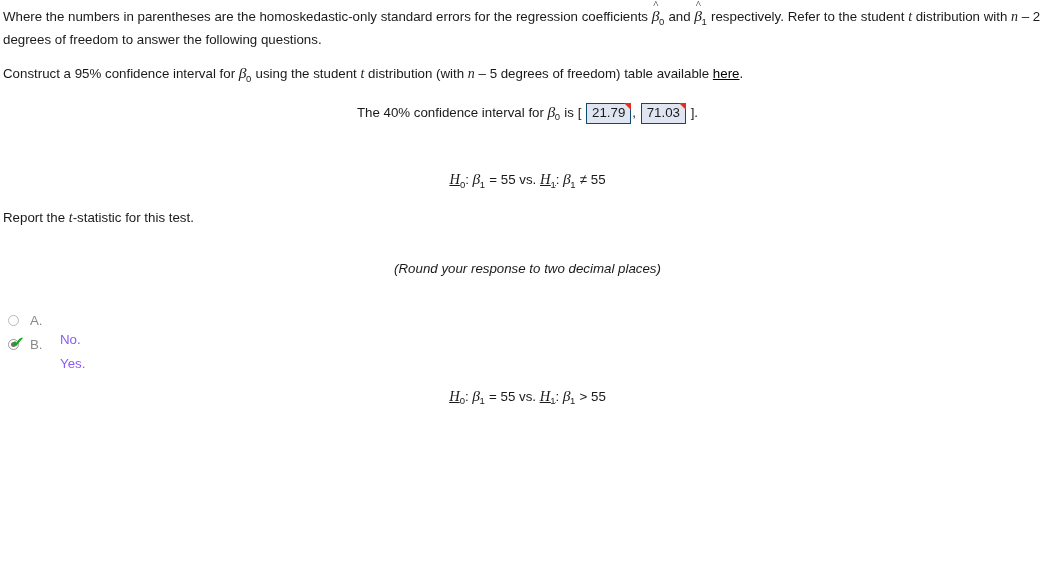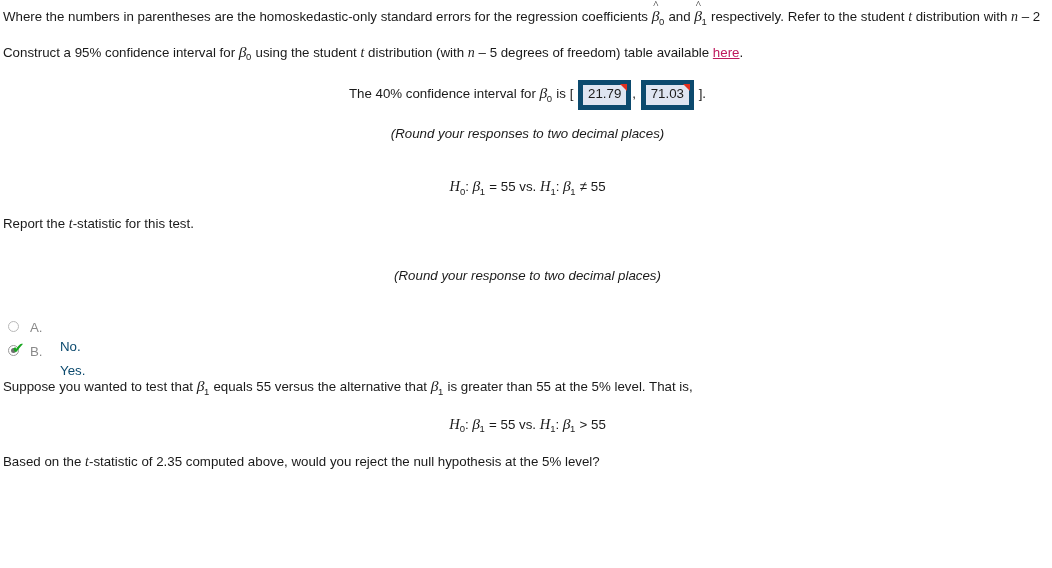--- a/index.html
+++ b/index.html
@@ -72,39 +72,40 @@
     font-style: normal;
     font-family: "Liberation Serif", serif;
     color: #1a1a1a;
   }
   .hvar {
     font-family: "Liberation Serif", serif;
     font-style: italic;
     font-size: 14.5px;
     display: inline-block;
     line-height: 1;
+    text-decoration: underline;
   }
   .hvar .sub {
     font-size: 9.5px;
     font-style: normal;
     position: relative;
     top: 3.5px;
     font-family: "Liberation Sans", sans-serif;
   }
 
   a.link {
-    color: #be185d;
+    color: #000000;
   }
 
   
   .ansbox {
     display: inline-block;
     position: relative;
     background: #dfe5f1;
-    border: 5px solid #0c4a6e;
+    border: 1px solid #0c4a6e;
     padding: 1px 5px 2px 5px;
     font-family: "Liberation Sans", sans-serif;
     font-size: 13.3px;
     color: #1a1a1a;
     line-height: 1.25;
     vertical-align: baseline;
     margin: 0 1px;
   }
   .ansbox .flag {
     position: absolute;
@@ -166,50 +167,52 @@
   }
   .mark.check { color: #16a61e; font-size: 15px; top: -1px; left: 6px; }
 
   .optlabel {
     color: #8a8a8a;
     font-size: 13.3px;
     margin-left: 2px;
     min-width: 22px;
   }
   .opttext {
-    color: #0c4a6e;
+    color: #8b5cf6;
     font-size: 13.3px;
     margin-left: 8px;
     margin-top: 38px;
   }
 </style>
 </head>
 <body>
 
 <div class="page">
 
   <div class="para row-intro">
     <span>Where the numbers in parentheses are the homoskedastic-only standard errors for the regression coefficients </span><span class="beta"><span class="hat">^</span><span>β</span><span class="sub">0</span></span><span> and </span><span class="beta"><span class="hat">^</span><span>β</span><span class="sub">1</span></span><span> respectively. Refer to the student </span><span class="tvar">t</span><span> distribution with </span><span class="nvar">n</span><span> – 2</span>
   </div>
+  <div class="para">
+    <span>degrees of freedom to answer the following questions.</span>
+  </div>
 
   <div class="row-gap-md"></div>
 
   <div class="para">
     <span>Construct a 95% confidence interval for </span><span class="beta"><span>β</span><span class="sub">0</span></span><span> using the student </span><span class="tvar">t</span><span> distribution (with </span><span class="nvar">n</span><span> – 5 degrees of freedom) table available </span><a class="link" href="#">here</a><span>.</span>
   </div>
 
   <div class="row-gap-lg"></div>
 
   <div class="centered">
     <span>The 40% confidence interval for </span><span class="beta"><span>β</span><span class="sub">0</span></span><span> is [ </span><span class="ansbox"><span>21.79</span><span class="flag"></span></span><span>, </span><span class="ansbox"><span>71.03</span><span class="flag"></span></span><span> ].</span>
   </div>
 
   <div class="row-gap-md"></div>
 
-  <div class="italic-note">(Round your responses to two decimal places)</div>
 
   <div class="row-gap-lg"></div>
 
 
   <div class="row-gap-lg"></div>
 
   <div class="centered">
     <span class="hvar"><span>H</span><span class="sub">0</span></span><span>: </span><span class="beta"><span>β</span><span class="sub">1</span></span><span> = 55 vs. </span><span class="hvar"><span>H</span><span class="sub">1</span></span><span>: </span><span class="beta"><span>β</span><span class="sub">1</span></span><span> ≠ 55</span>
   </div>
 
@@ -243,31 +246,25 @@
     <span class="radiowrap">
       <span class="radio sel"></span>
       <span class="mark check">✔</span>
     </span>
     <span class="optlabel">B.</span>
     <span class="opttext">Yes.</span>
   </div>
 
   <div class="row-gap-md"></div>
 
-  <div class="para">
-    <span>Suppose you wanted to test that </span><span class="beta"><span>β</span><span class="sub">1</span></span><span> equals 55 versus the alternative that </span><span class="beta"><span>β</span><span class="sub">1</span></span><span> is greater than 55 at the 5% level. That is,</span>
-  </div>
 
   <div class="row-gap-lg"></div>
 
   <div class="centered">
     <span class="hvar"><span>H</span><span class="sub">0</span></span><span>: </span><span class="beta"><span>β</span><span class="sub">1</span></span><span> = 55 vs. </span><span class="hvar"><span>H</span><span class="sub">1</span></span><span>: </span><span class="beta"><span>β</span><span class="sub">1</span></span><span> &gt; 55</span>
   </div>
 
   <div class="row-gap-lg"></div>
 
-  <div class="para">
-    <span>Based on the </span><span class="tvar">t</span><span>-statistic of 2.35 computed above, would you reject the null hypothesis at the 5% level?</span>
-  </div>
 
   <div class="row-gap-md"></div>
 
 </div>
 
 </body></html>

